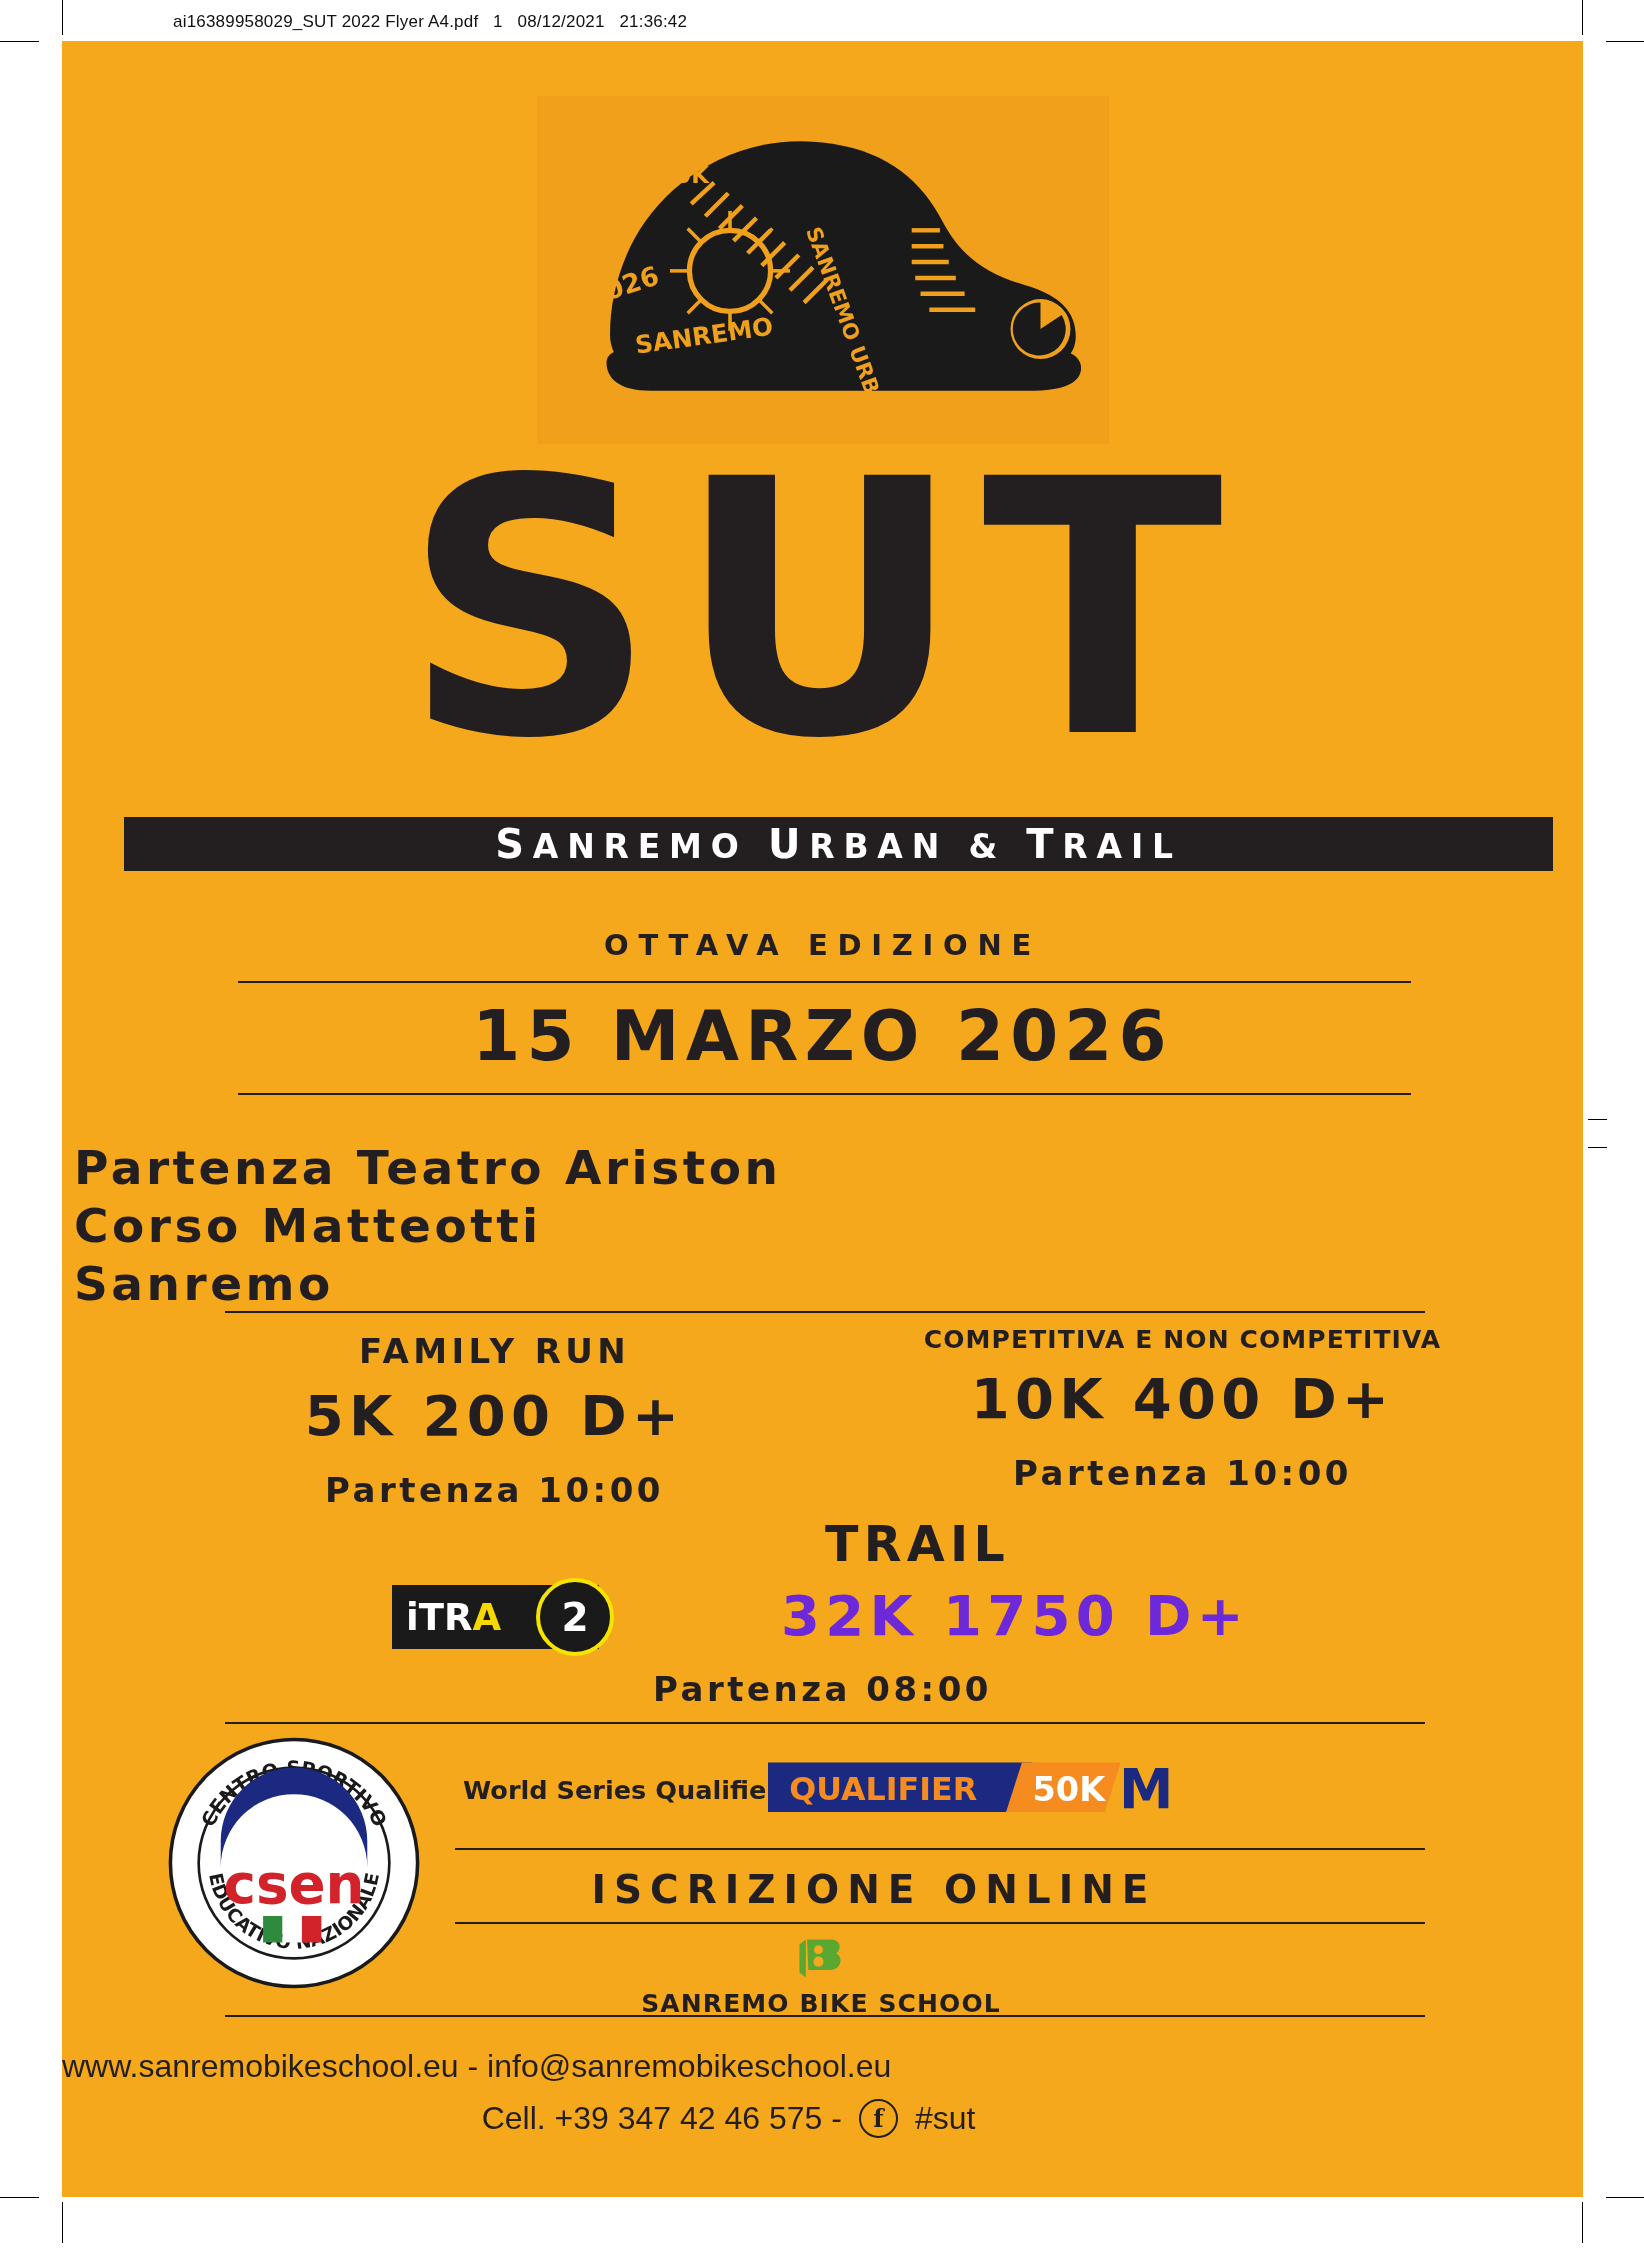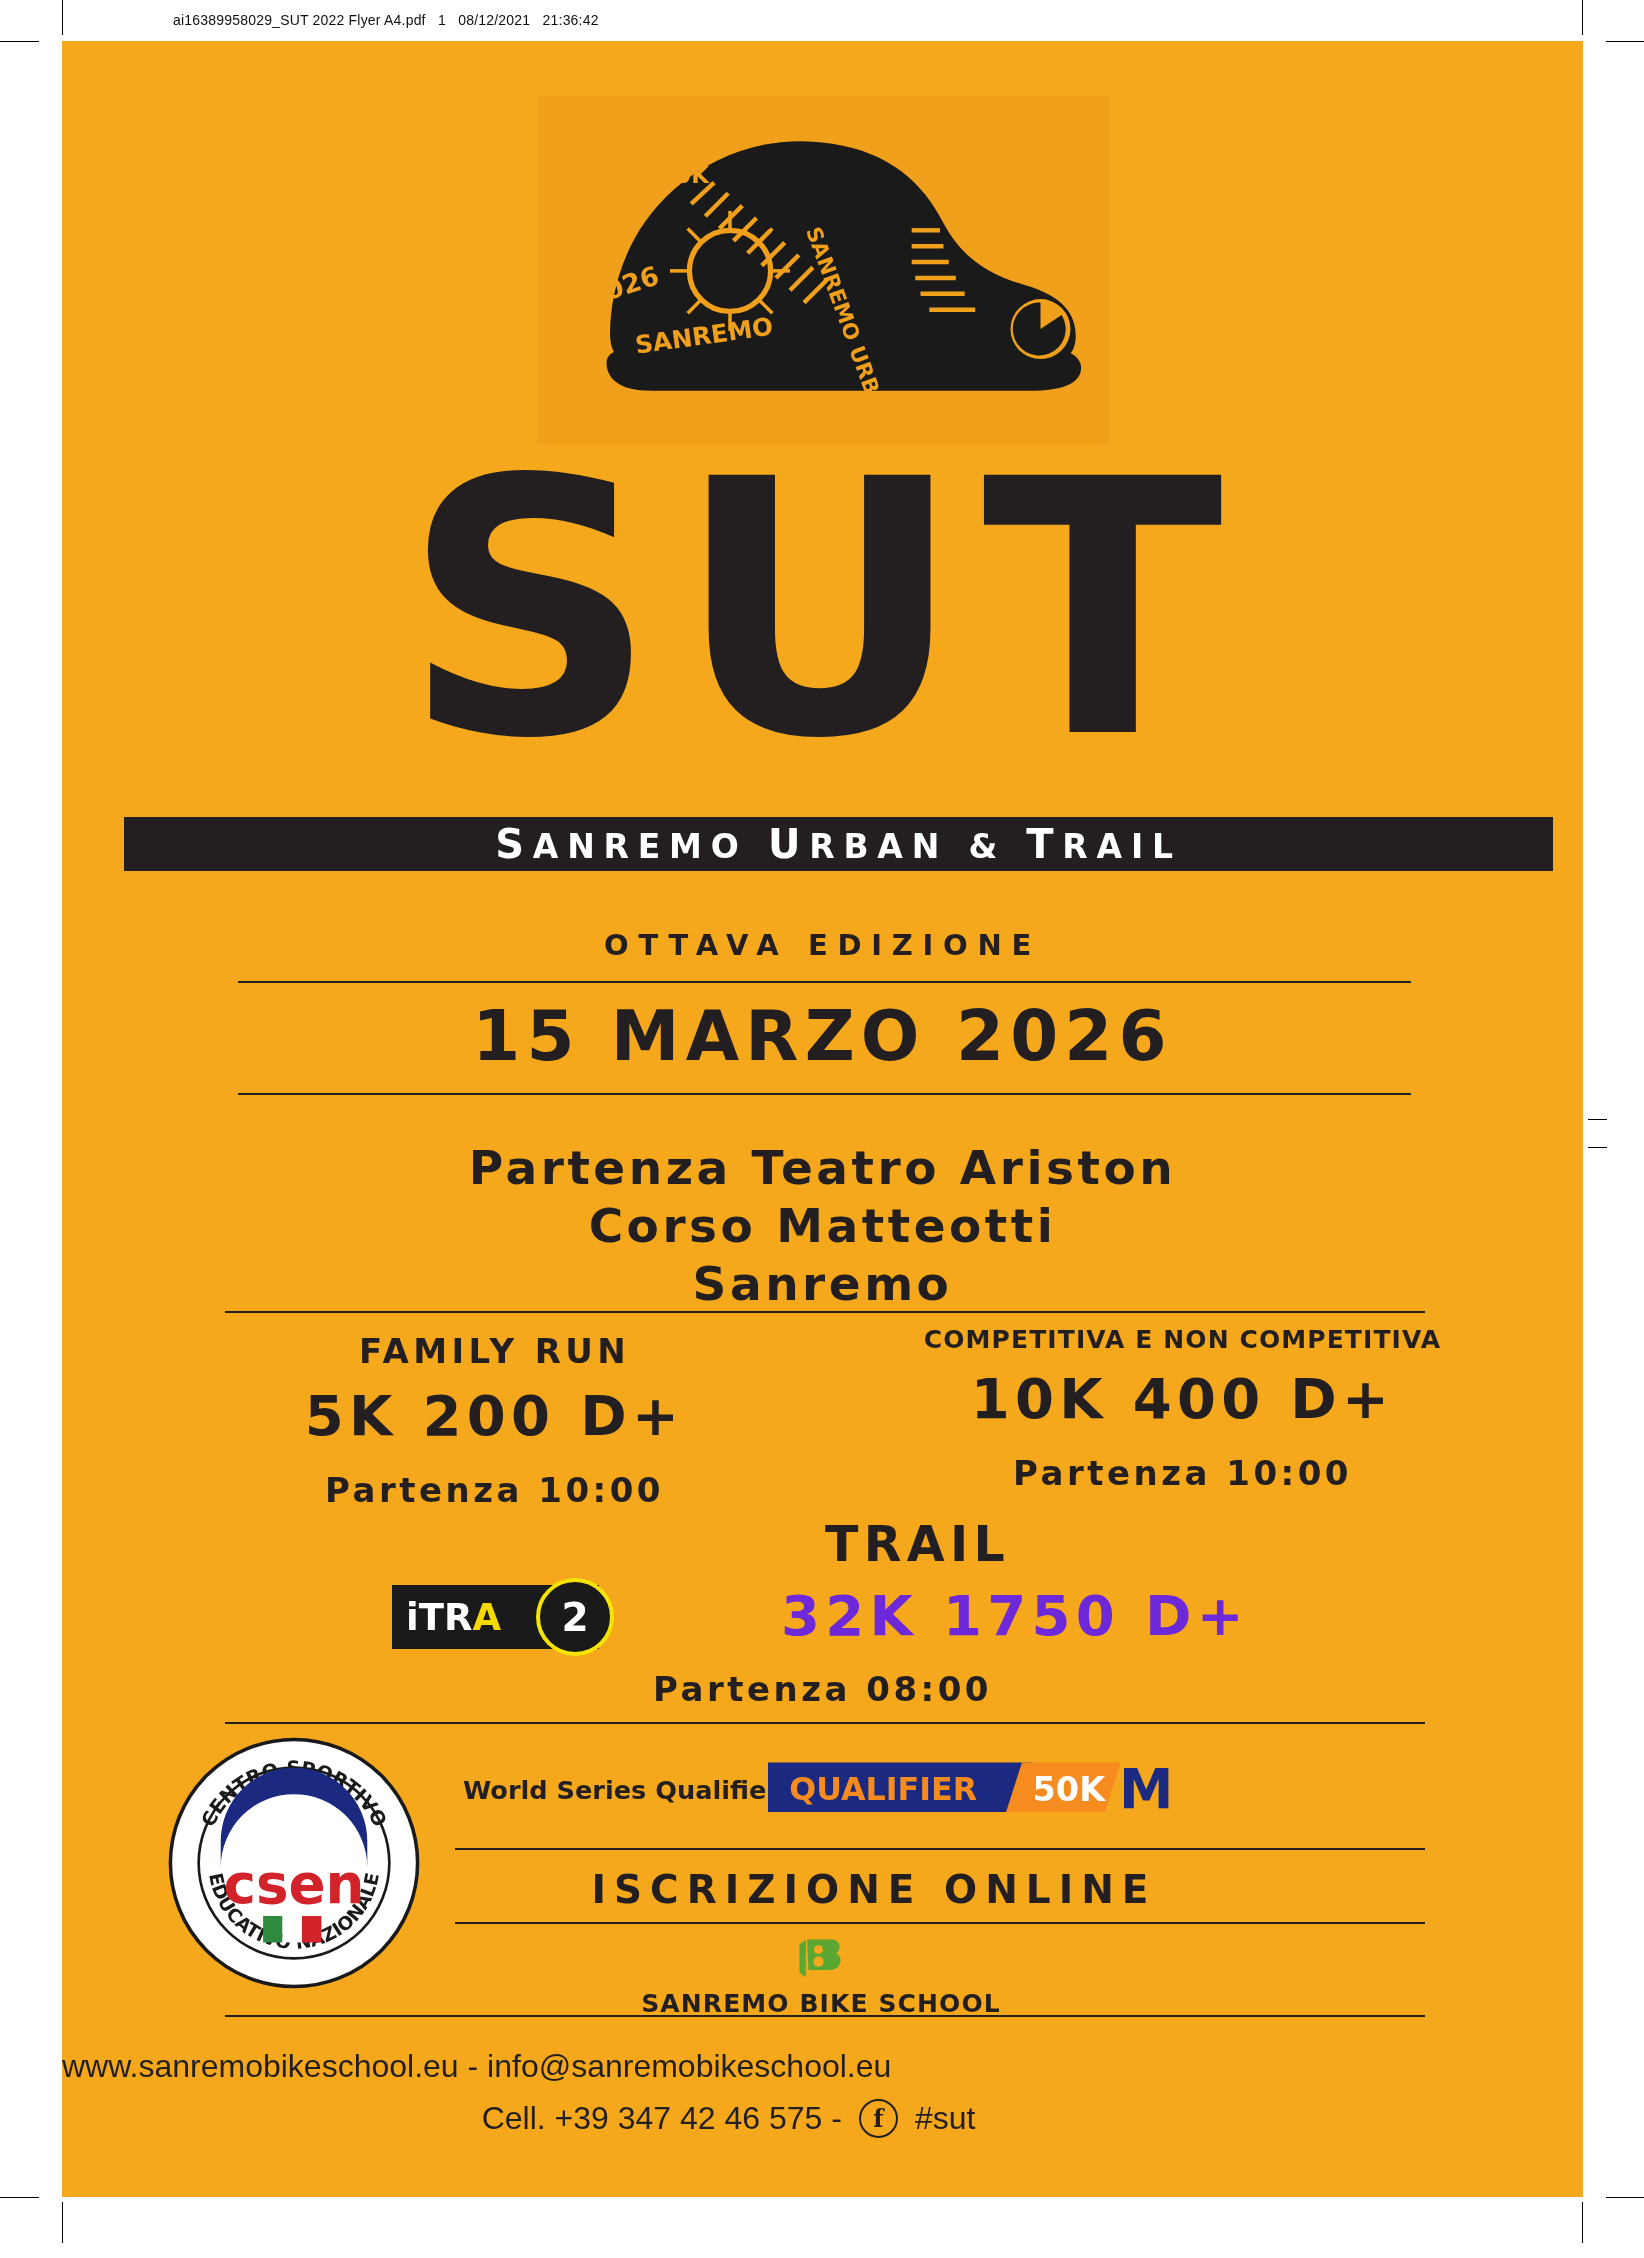--- a/index.html
+++ b/index.html
@@ -23,21 +23,21 @@
     height: 41px;
     font-size: 13.2px;
     color: #111;
     letter-spacing: 0.2px;
   }
   .print-header .meta {
     position: absolute;
     left: 173px;
     top: 11.5px;
     white-space: pre;
-    font-size: 14px;
+    font-size: 17px;
   }
 
   
   .cropmark {
     position: absolute;
     background: #000;
   }
   .v-line { width: 0.9px; }
   .h-line { height: 0.9px; }
 
@@ -128,23 +128,23 @@
     text-align: center;
     font-family: "DejaVu Sans", sans-serif;
     font-weight: bold;
     font-size: 69px;
     letter-spacing: 6.2px;
     color: #231f20;
   }
 
   .place {
     position: absolute;
-    left: 0; top: 1098px;
+    left: 12px; top: 1098px;
     width: 1521px;
-    text-align: center;
+    text-align: left;
     font-family: "DejaVu Sans", sans-serif;
     font-weight: bold;
     font-size: 47px;
     line-height: 58px;
     letter-spacing: 3.5px;
     color: #231f20;
   }
   .place div:nth-child(1) { font-size: 47px; }
 
   

